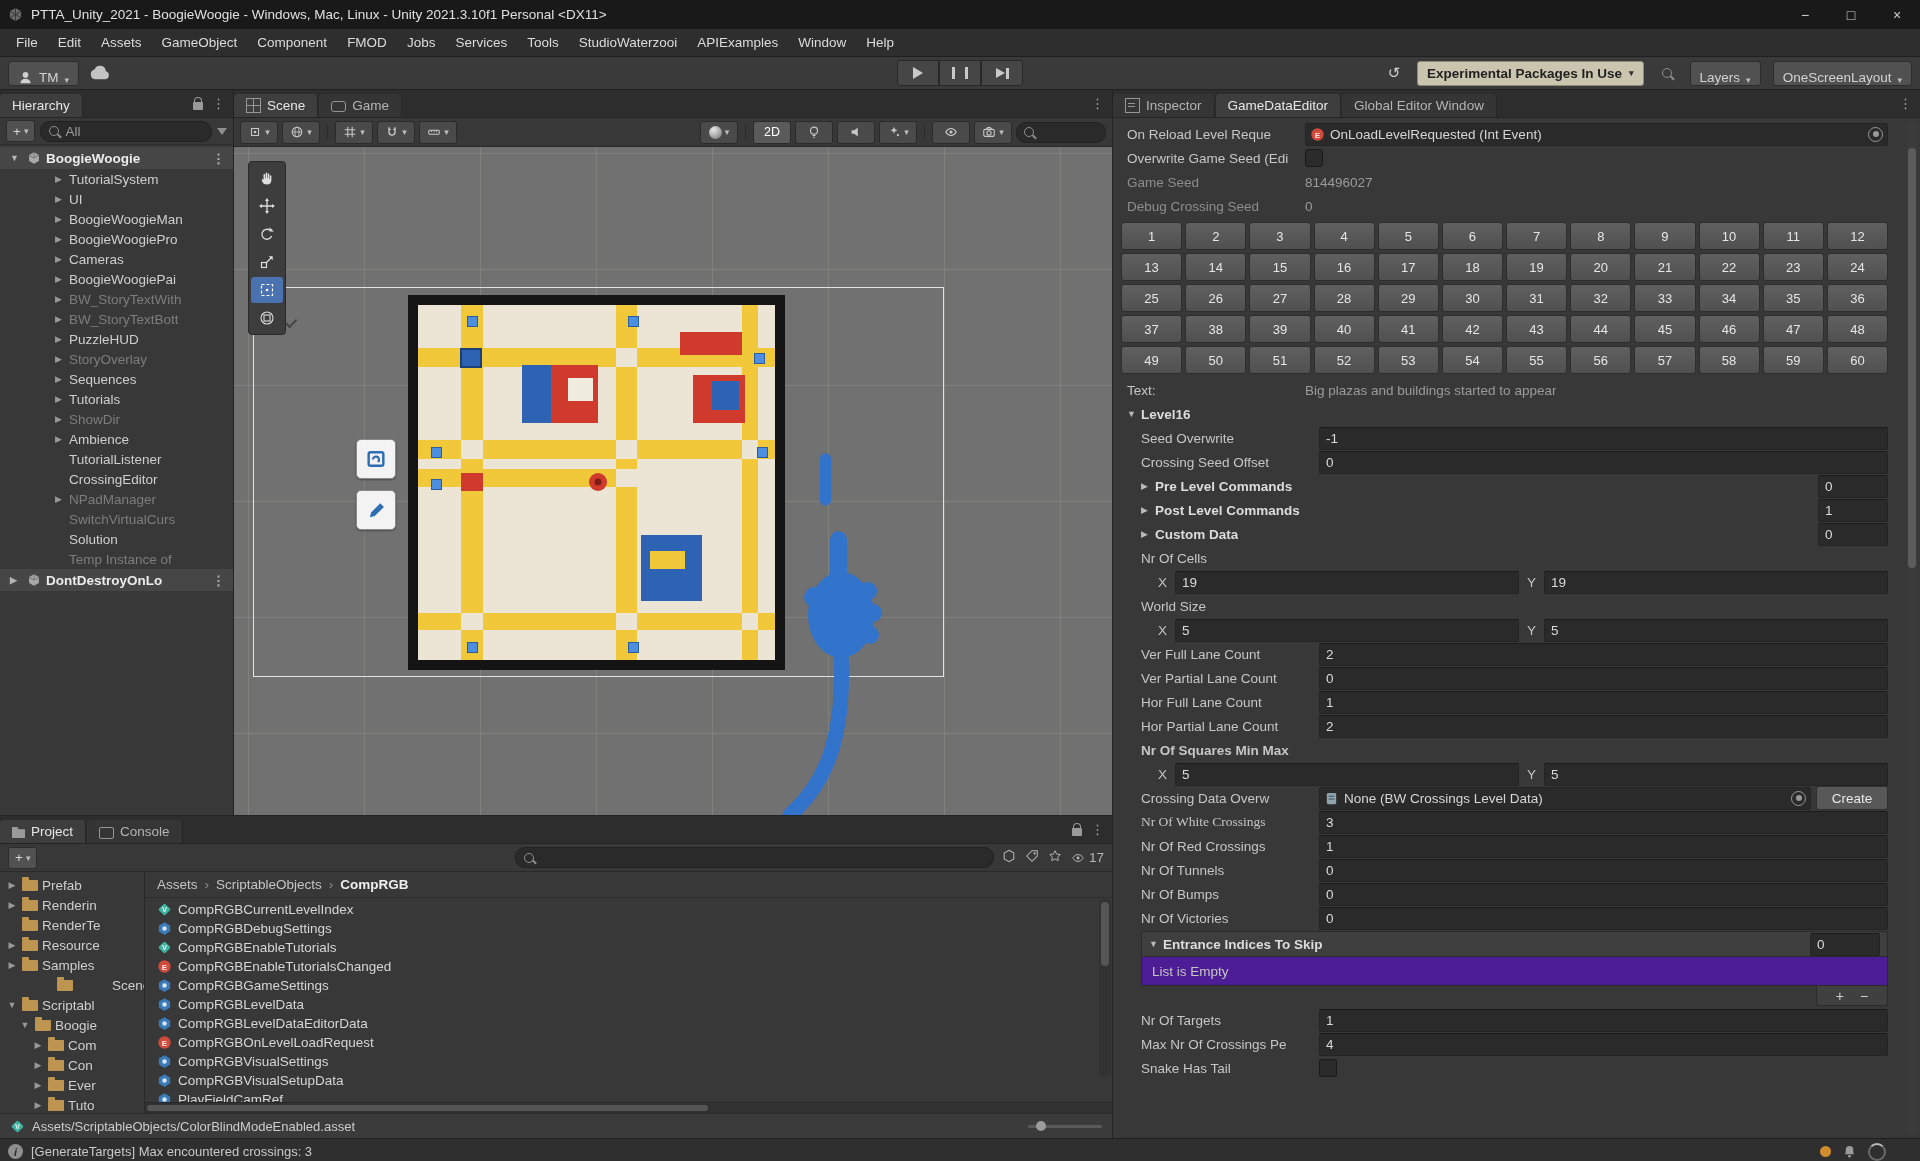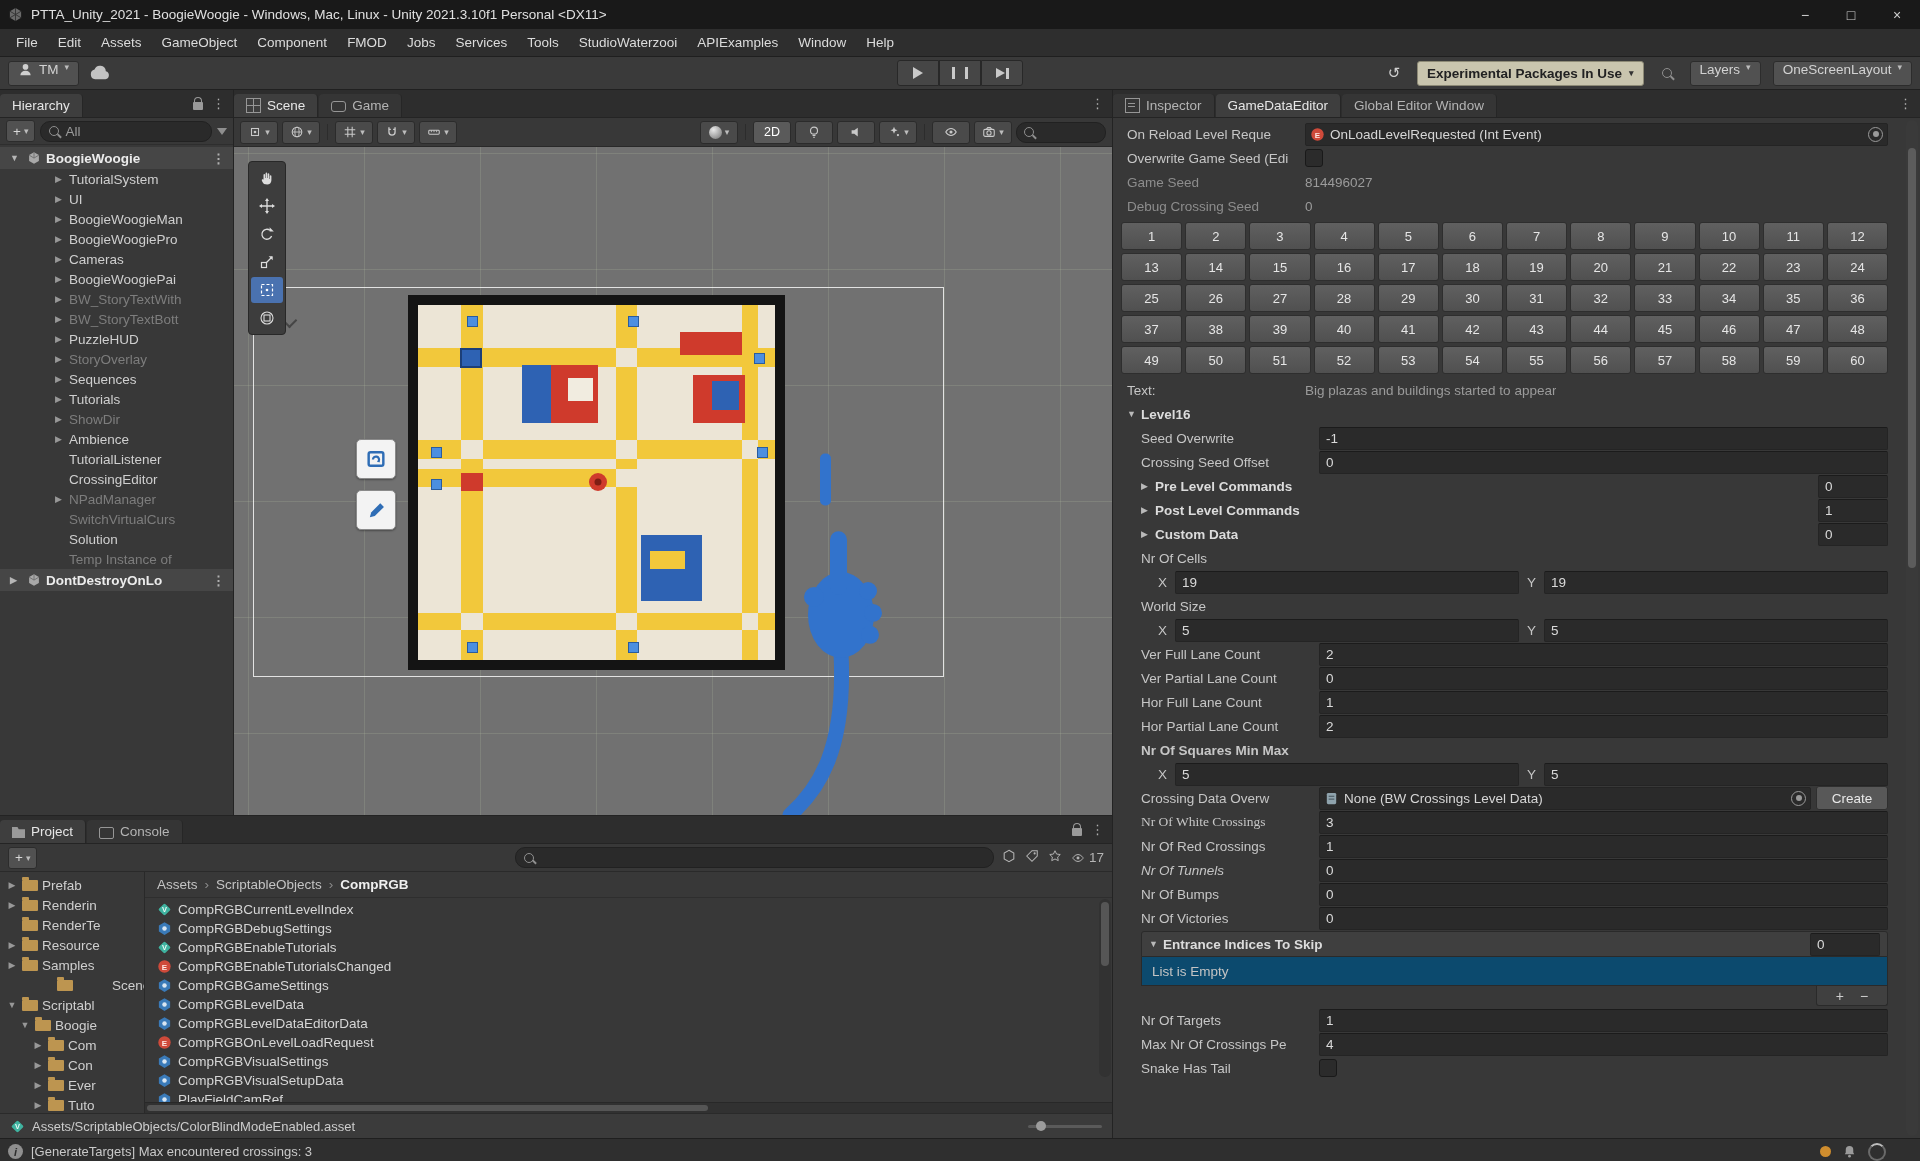--- a/index.html
+++ b/index.html
@@ -14,21 +14,21 @@
   .win-controls{margin-left:auto;display:flex;height:100%}
   .win-btn{width:46px;display:flex;align-items:center;justify-content:center;color:#cfcfcf;font-size:14px}
 
   
   .menubar{height:27px;background:#2e2e2e;border-bottom:1px solid #1f1f1f;display:flex;align-items:center;padding-left:6px;color:#dcdcdc;flex-shrink:0}
   .menu-item{padding:0 10px;height:100%;display:flex;align-items:center;white-space:nowrap}
 
   
   .toolbar{height:32px;background:#3a3a3a;border-bottom:1px solid #202020;display:flex;align-items:center;padding:0 8px;position:relative;flex-shrink:0}
   .tb-left{display:flex;align-items:center;gap:10px}
-  .dd{display:flex;align-items:flex-start;gap:6px;height:23px;padding:0 9px;background:#515151;border:1px solid #2c2c2c;border-radius:3px;white-space:nowrap}
+  .dd{display:flex;align-items:flex-end;gap:6px;height:23px;padding:0 9px;background:#515151;border:1px solid #2c2c2c;border-radius:3px;white-space:nowrap}
   .caret{font-size:9px;color:#bdbdbd}
   .caret.dark{color:#333}
   .tb-icon{display:flex;align-items:center;justify-content:center;min-width:22px;height:23px;color:#cfcfcf;font-size:15px}
   .tb-center{position:absolute;left:50%;transform:translateX(-50%);display:flex}
   .play-btn{width:40px;height:24px;background:#464646;border:1px solid #282828;display:flex;align-items:center;justify-content:center}
   .play-btn:first-child{border-radius:3px 0 0 3px}
   .play-btn:last-child{border-radius:0 3px 3px 0}
   .icon-play{width:0;height:0;border-left:10px solid #c9c9c9;border-top:6px solid transparent;border-bottom:6px solid transparent}
   .icon-pause{width:10px;height:12px;border-left:3px solid #c9c9c9;border-right:3px solid #c9c9c9}
   .icon-step{display:flex;align-items:center}
@@ -143,21 +143,21 @@
   .objfield{flex:1;height:21px;background:#2a2a2a;border:1px solid #242424;border-radius:2px;display:flex;align-items:center;gap:5px;padding:0 4px;min-width:0}
   .obj-text{flex:1;white-space:nowrap;overflow:hidden;color:#d6d6d6}
   .picker{width:13px;height:13px;border:1px solid #9a9a9a;border-radius:50%;position:relative;flex-shrink:0}
   .picker::after{content:"";position:absolute;inset:3.5px;background:#9a9a9a;border-radius:50%}
   .create-btn{flex:0 0 70px;height:22px;margin-left:5px;background:#585858;border:1px solid #2f2f2f;border-radius:3px;color:#e8e8e8;display:flex;align-items:center;justify-content:center}
   .ucheck{width:16px;height:16px;background:#2b2b2b;border:1px solid #191919;border-radius:3px;flex-shrink:0}
   .xy-row{padding-left:45px;gap:8px}
   .xy-l{color:#c6c6c6;flex-shrink:0}
   .irow.list-hdr{margin:1px 32px 0 28px;padding:0 7px;background:#3f3f3f;border:1px solid #2a2a2a;border-radius:3px 3px 0 0}
   .irow.list-hdr .bold{flex:1}
-  .irow.list-empty{margin:0 32px 0 28px;padding:0 10px;background:#0c4a6e;border:1px solid #2a2a2a;border-top:none;color:#c4c4c4;height:28px}
+  .irow.list-empty{margin:0 32px 0 28px;padding:0 10px;background:#4c1d95;border:1px solid #2a2a2a;border-top:none;color:#c4c4c4;height:28px}
   .irow.list-ctl{justify-content:flex-end;padding-right:32px;height:22px;align-items:flex-start}
   .lc-box{width:70px;height:19px;background:#404040;border:1px solid #2a2a2a;border-top:none;border-radius:0 0 3px 3px;display:flex;align-items:center;justify-content:center;gap:16px}
   .lc-btn{color:#cfcfcf;font-size:14px;line-height:1}
   .insp-scroll{position:absolute;right:2px;top:2px;bottom:2px;width:12px;background:#3a3a3a;border-radius:6px}
   .insp-thumb{position:absolute;left:2px;top:28px;width:8px;height:420px;background:#5c5c5c;border-radius:4px}
 
   
   .statusbar{height:25px;background:#2f2f2f;border-top:1px solid #1f1f1f;display:flex;align-items:center;gap:8px;padding:0 8px;color:#c9c9c9;font-size:13px;flex-shrink:0}
   .i-info{width:15px;height:15px;border-radius:50%;background:#8f8f8f;color:#2d2d2d;font-weight:bold;font-size:11px;display:flex;align-items:center;justify-content:center;font-style:italic;flex-shrink:0}
   .sb-right{margin-left:auto;display:flex;align-items:center;gap:11px;padding-right:26px}
@@ -1042,21 +1042,21 @@
             </div>
             <div class="irow">
               <span class="ilabel" style="padding-left: 14px; font-family: Liberation Serif, serif;">Nr Of White Crossings</span>
               <div class="ufield">3</div>
             </div>
             <div class="irow">
               <span class="ilabel" style="padding-left: 14px;">Nr Of Red Crossings</span>
               <div class="ufield">1</div>
             </div>
             <div class="irow">
-              <span class="ilabel" style="padding-left: 14px; font-style: italic;">Nr Of Tunnels</span>
+              <span class="ilabel" style="padding-left: 14px;">Nr Of Tunnels</span>
               <div class="ufield">0</div>
             </div>
             <div class="irow">
               <span class="ilabel" style="padding-left: 14px;">Nr Of Bumps</span>
               <div class="ufield">0</div>
             </div>
             <div class="irow">
               <span class="ilabel" style="padding-left: 14px;">Nr Of Victories</span>
               <div class="ufield">0</div>
             </div>

